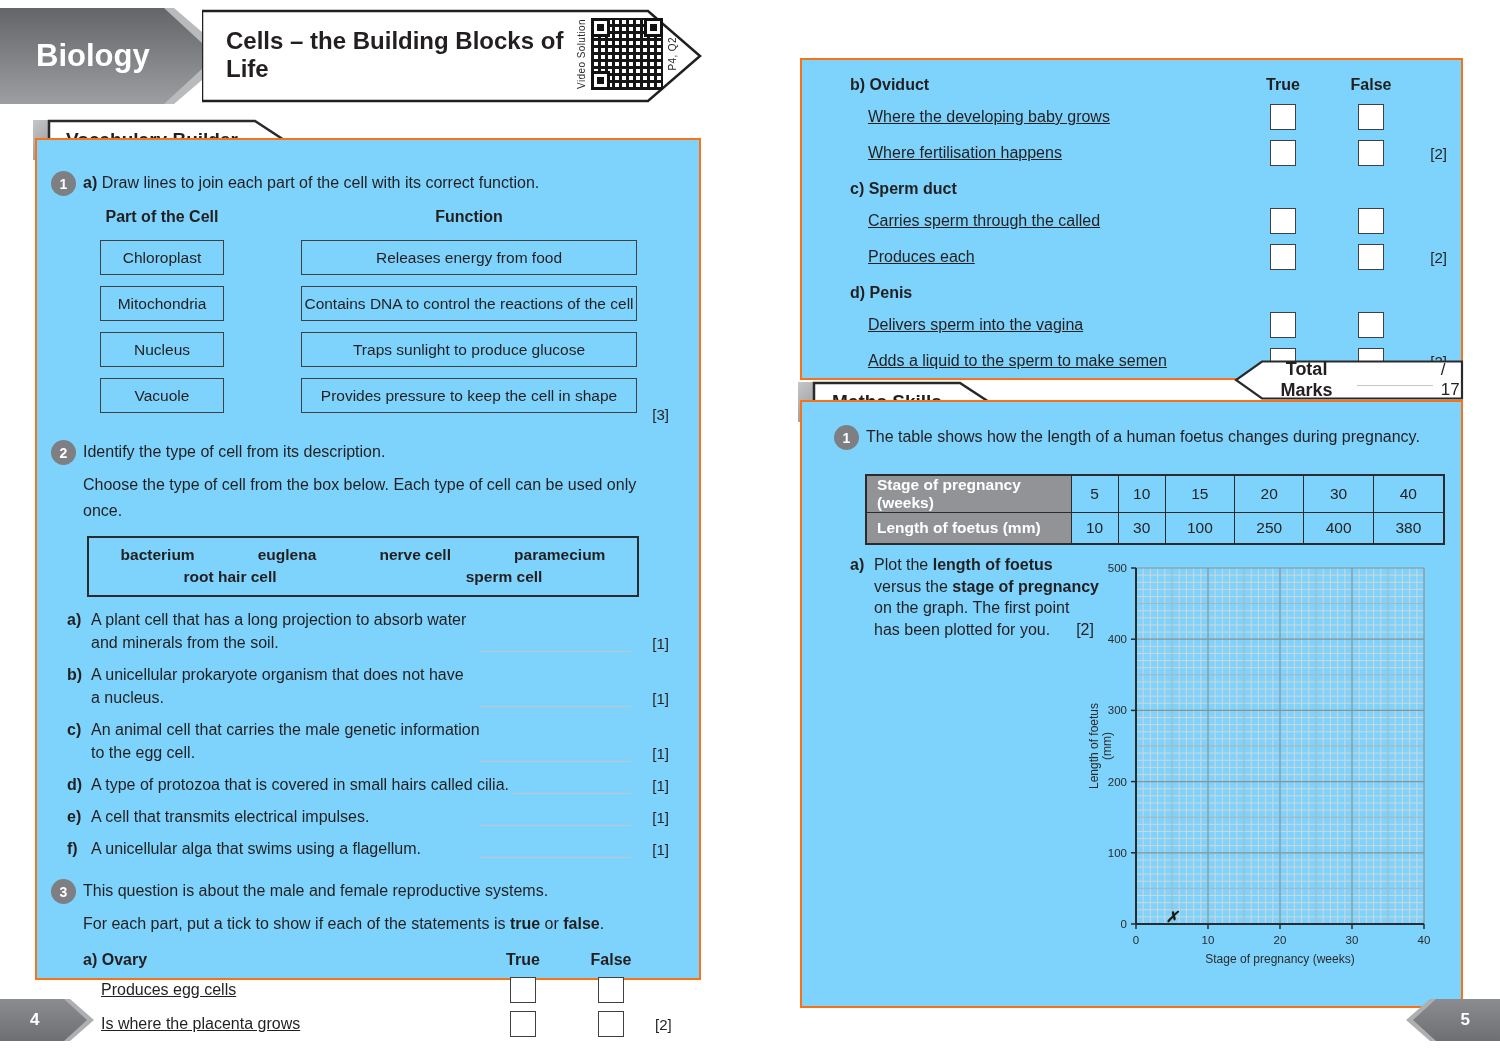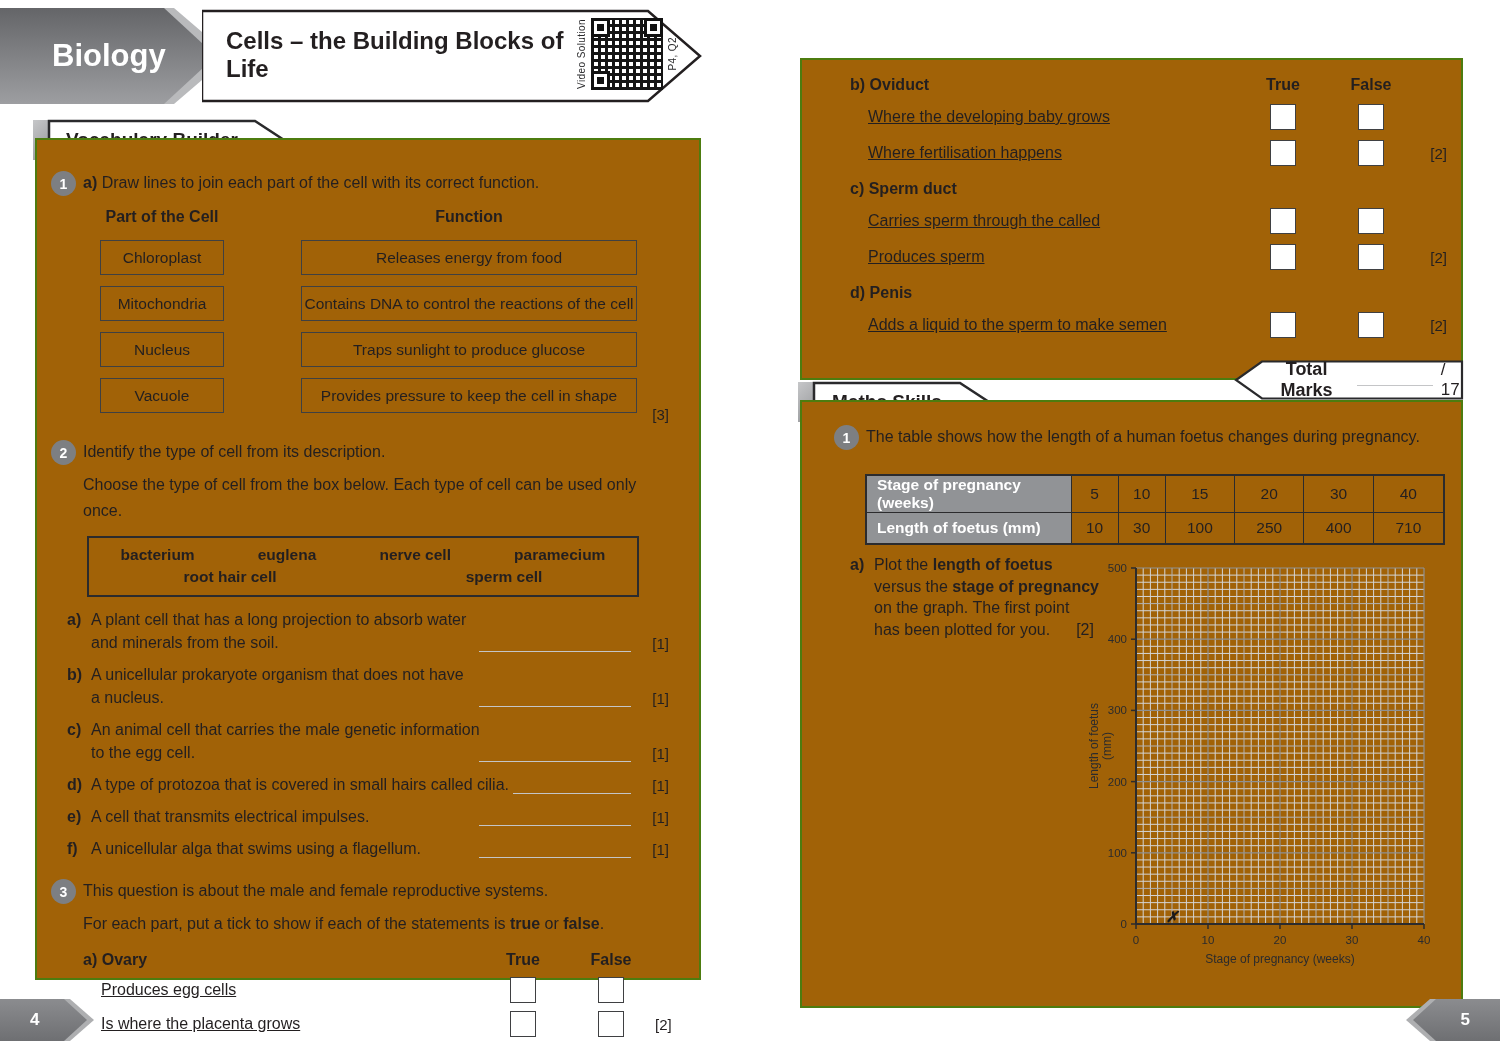--- a/index.html
+++ b/index.html
@@ -7,21 +7,21 @@
     font-family:"Liberation Sans", sans-serif; color:#231f20; }
   body { position:relative; }
 
   
   .hdr { position:absolute; left:0; top:8px; width:750px; height:96px; }
   .subj-back { position:absolute; left:0; top:0; width:232px; height:96px; background:#b9babc;
     clip-path:polygon(0 0,174px 0,230px 48px,174px 96px,0 96px); }
   .subj-front { position:absolute; left:0; top:0; width:218px; height:96px;
     background:linear-gradient(#646568,#9d9ea1);
     clip-path:polygon(0 0,164px 0,216px 48px,164px 96px,0 96px);
-    display:flex; align-items:center; padding-left:52px;
+    display:flex; align-items:center; padding-left:36px;
     color:#fff; font-size:31px; font-weight:bold; }
   .title-banner { position:absolute; left:202px; top:0; width:502px; height:96px; }
   .title-text { position:absolute; left:24px; top:0; width:360px; height:94px;
     display:flex; align-items:center; justify-content:center;
     font-size:24px; font-weight:bold; }
   .qr-cluster { position:absolute; left:374px; top:10px; display:flex; align-items:center; gap:4px; }
   .vert { writing-mode:vertical-rl; transform:rotate(180deg); font-size:10px;
     letter-spacing:.4px; color:#2a2a2c; }
   .qr { position:relative; width:72px; height:72px; background:#fff;
     background-image:
@@ -34,21 +34,21 @@
   
   .tab { position:absolute; height:42px; }
   .tab-chevron { position:absolute; left:0; top:1px; width:82px; height:40px;
     background:linear-gradient(135deg,#c6c7c9 0%,#8a8b8e 55%,#6f7073 100%);
     clip-path:polygon(0 0,56px 0,82px 20px,56px 40px,0 40px); }
   .tab svg { position:absolute; left:14px; top:0; }
   .tab-label { position:absolute; left:14px; top:0; height:42px; display:flex;
     align-items:center; justify-content:center; font-weight:bold; font-size:19px; }
 
   
-  .qbox { position:absolute; border:2px solid #4d7c0f; background:#a16207; }
+  .qbox { position:absolute; border:2px solid #f97316; background:#7dd3fc; }
   .box-left  { left:35px;  top:138px; width:666px; height:842px; padding:0 30px; }
   .box-r1    { left:50px;  top:58px;  width:663px; height:322px; }
   .box-r2    { left:50px;  top:400px; width:663px; height:608px; }
 
   .pageL { position:absolute; left:0; top:0; width:750px; height:1061px; }
   .pageR { position:absolute; left:750px; top:0; width:750px; height:1061px; }
 
   
   .qrow { position:relative; padding-left:16px; font-size:16px; line-height:26px; }
   .qnum { position:absolute; left:-16px; top:1px; width:25px; height:25px; border-radius:50%;
@@ -339,35 +339,45 @@
       <span class="tf-stmt">Carries sperm through the called</span>
       <span class="tf-col">
           <span class="cb"></span>
         </span>
       <span class="tf-col">
           <span class="cb"></span>
         </span>
       <span class="tf-mk"></span>
     </div>
     <div class="tf-row">
-      <span class="tf-stmt">Produces sperm</span>
+      <span class="tf-stmt">Produces each</span>
       <span class="tf-col">
           <span class="cb"></span>
         </span>
       <span class="tf-col">
           <span class="cb"></span>
         </span>
       <span class="tf-mk">[2]</span>
     </div>
 
     <div class="tf-row" style="margin-top:14px;">
       <span class="tf-name"><b>d)</b>&nbsp;<b>Penis</b></span>
       <span class="tf-col"></span>
         <span class="tf-col"></span>
         <span class="tf-mk"></span>
+    </div>
+    <div class="tf-row">
+      <span class="tf-stmt">Delivers sperm into the vagina</span>
+      <span class="tf-col">
+          <span class="cb"></span>
+        </span>
+      <span class="tf-col">
+          <span class="cb"></span>
+        </span>
+      <span class="tf-mk"></span>
     </div>
     <div class="tf-row">
       <span class="tf-stmt">Adds a liquid to the sperm to make semen</span>
       <span class="tf-col">
           <span class="cb"></span>
         </span>
       <span class="tf-col">
           <span class="cb"></span>
         </span>
       <span class="tf-mk">[2]</span>
@@ -410,21 +420,21 @@
         <td>30</td>
         <td>40</td>
       </tr>
       <tr>
         <td class="rowhead">Length of foetus (mm)</td>
         <td>10</td>
         <td>30</td>
         <td>100</td>
         <td>250</td>
         <td>400</td>
-        <td>710</td>
+        <td>380</td>
       </tr>
     </tbody>
       </table>
 
     <div class="parta">
       <b class="lbl">a)</b>
       <div class="pl"><span>Plot the </span><b class="inl">length of foetus</b></div>
       <div class="pl"><span>versus the </span><b class="inl">stage of pregnancy</b></div>
       <div class="pl">on the graph. The first point</div>
       <div class="pl"><span>has been plotted for you.</span><span class="mk2">[2]</span></div>

